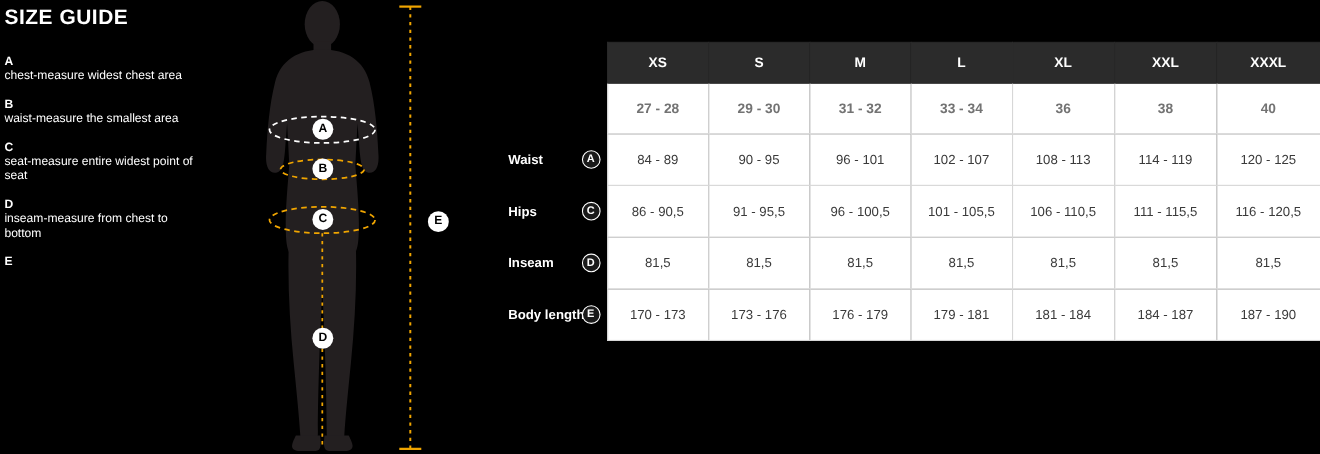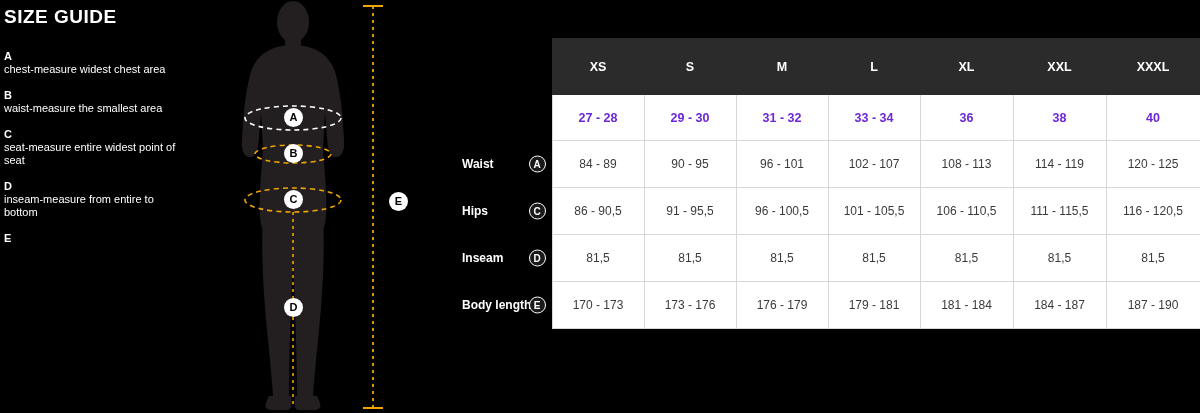--- a/index.html
+++ b/index.html
@@ -95,25 +95,25 @@
     background: #ffffff;
     height: 47px;
     font-family: "Liberation Sans", sans-serif;
   }
   thead th {
     background: #2b2b2b;
     color: #ffffff;
     font-weight: bold;
     font-size: 12.5px;
     border: 1px solid #2b2b2b;
-    height: 56px;
+    height: 37px;
   }
   tr.sizes td {
     font-weight: bold;
-    color: #6d28d9;
+    color: #737373;
     font-size: 12.5px;
     height: 46px;
   }
   
   .rowlabel {
     border: none !important;
     background: #000000 !important;
     color: #ffffff !important;
     font-weight: bold;
     font-size: 12px;
@@ -153,21 +153,21 @@
   <div class="entry">
     <div class="k">B</div>
     <div class="d">waist-measure the smallest area</div>
   </div>
   <div class="entry">
     <div class="k">C</div>
     <div class="d">seat-measure entire widest point of seat</div>
   </div>
   <div class="entry">
     <div class="k">D</div>
-    <div class="d">inseam-measure from entire to bottom</div>
+    <div class="d">inseam-measure from chest to bottom</div>
   </div>
   <div class="entry">
     <div class="k">E</div>
   </div>
 </div>
 
 <div id="figure">
   <svg width="315" height="413" viewBox="0 0 315 413">
 
     <g fill="#231f20">

